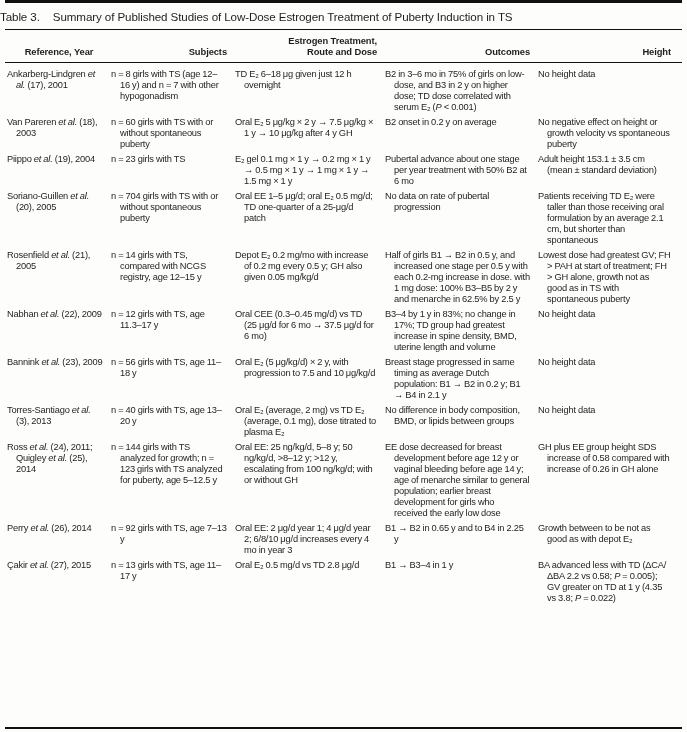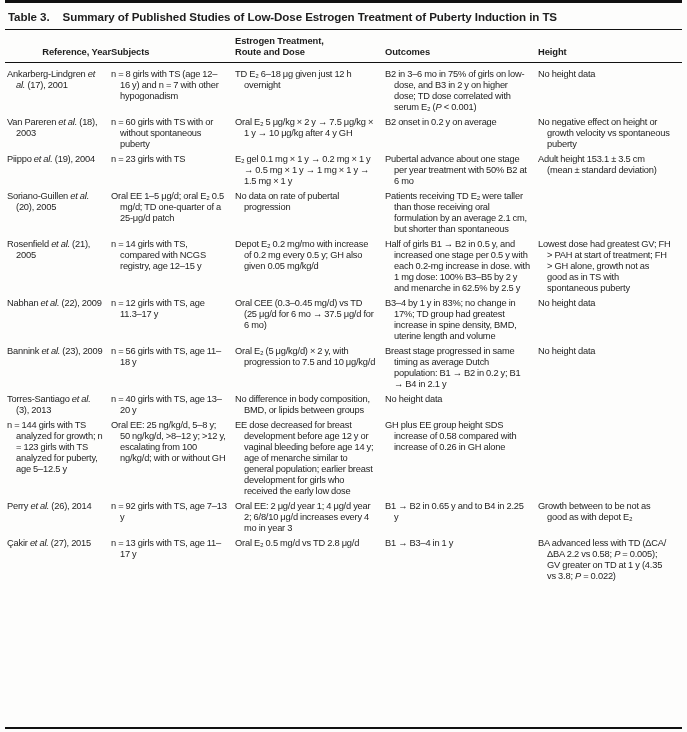--- a/index.html
+++ b/index.html
@@ -6,38 +6,38 @@
   .page{
     position:relative;width:687px;height:732px;background:#fdfdfc;
     font-family:"Liberation Sans",sans-serif;color:#1e1e1e;
     box-sizing:border-box;overflow:hidden;
   }
   .rule{margin:0 5px;background:#111;}
   .rule.thick{height:2.5px;}
   .rule.med{height:1.7px;}
   .rule.thin{height:1px;}
   .title-row{
-    padding:7px 8px 6px 8px;
-    font-size:11.6px;font-weight:bold;letter-spacing:-0.1px;
+    padding:7px 8px 6px 0;
+    font-size:11.6px;font-weight:normal;letter-spacing:-0.1px;
     white-space:nowrap;
   }
   .title-label{margin-right:13px;}
   .grid{
     display:grid;
     grid-template-columns:104px 124px 150px 153px 141px;
     padding:0 8px 0 7px;
     box-sizing:border-box;
   }
   .hdr{align-items:end;padding-top:6px;padding-bottom:5px;}
   .hdr .hcell{
     font-size:9.4px;font-weight:bold;line-height:10.5px;
-    text-align:left;white-space:pre-line;letter-spacing:-0.1px;
+    text-align:right;white-space:pre-line;letter-spacing:-0.1px;
     padding-right:8px;
   }
-  .hdr .hcell.first{text-align:right;padding-right:0;}
+  .hdr .hcell.first{text-align:center;padding-right:0;}
   .tbody{padding-top:6px;}
   .row{margin-bottom:4px;}
   .cell{
     font-size:9.3px;line-height:11px;letter-spacing:-0.2px;
     padding-left:9px;text-indent:-9px;padding-right:8px;
     word-spacing:-0.2px;
   }
   .cell i{font-style:italic;}
   .botline{position:absolute;left:5px;right:5px;bottom:3px;height:2.5px;background:#111;}
 </style>
@@ -81,20 +81,21 @@
     </div>
     <div class="grid row">
       <div class="cell">Piippo <i>et al.</i> (19), 2004</div>
       <div class="cell">n = 23 girls with TS</div>
       <div class="cell">E₂ gel 0.1 mg × 1 y → 0.2 mg × 1 y → 0.5 mg × 1 y → 1 mg × 1 y → 1.5 mg × 1 y</div>
       <div class="cell">Pubertal advance about one stage per year treatment with 50% B2 at 6 mo</div>
       <div class="cell">Adult height 153.1 ± 3.5 cm (mean ± standard deviation)</div>
     </div>
     <div class="grid row">
       <div class="cell">Soriano-Guillen <i>et al.</i> (20), 2005</div>
+      <div class="cell">n = 704 girls with TS with or without spontaneous puberty</div>
       <div class="cell">Oral EE 1–5 μg/d; oral E₂ 0.5 mg/d; TD one-quarter of a 25-μg/d patch</div>
       <div class="cell">No data on rate of pubertal progression</div>
       <div class="cell">Patients receiving TD E₂ were taller than those receiving oral formulation by an average 2.1 cm, but shorter than spontaneous</div>
     </div>
     <div class="grid row">
       <div class="cell">Rosenfield <i>et al.</i> (21), 2005</div>
       <div class="cell">n = 14 girls with TS, compared with NCGS registry, age 12–15 y</div>
       <div class="cell">Depot E₂ 0.2 mg/mo with increase of 0.2 mg every 0.5 y; GH also given 0.05 mg/kg/d</div>
       <div class="cell">Half of girls B1 → B2 in 0.5 y, and increased one stage per 0.5 y with each 0.2-mg increase in dose. with 1 mg dose: 100% B3–B5 by 2 y and menarche in 62.5% by 2.5 y</div>
       <div class="cell">Lowest dose had greatest GV; FH &gt; PAH at start of treatment; FH &gt; GH alone, growth not as good as in TS with spontaneous puberty</div>
@@ -109,24 +110,26 @@
     <div class="grid row">
       <div class="cell">Bannink <i>et al.</i> (23), 2009</div>
       <div class="cell">n = 56 girls with TS, age 11–18 y</div>
       <div class="cell">Oral E₂ (5 μg/kg/d) × 2 y, with progression to 7.5 and 10 μg/kg/d</div>
       <div class="cell">Breast stage progressed in same timing as average Dutch population: B1 → B2 in 0.2 y; B1 → B4 in 2.1 y</div>
       <div class="cell">No height data</div>
     </div>
     <div class="grid row">
       <div class="cell">Torres-Santiago <i>et al.</i> (3), 2013</div>
       <div class="cell">n = 40 girls with TS, age 13–20 y</div>
+      <div class="cell">Oral E₂ (average, 2 mg) vs TD E₂ (average, 0.1 mg), dose titrated to plasma E₂</div>
       <div class="cell">No difference in body composition, BMD, or lipids between groups</div>
       <div class="cell">No height data</div>
     </div>
     <div class="grid row">
+      <div class="cell">Ross <i>et al.</i> (24), 2011; Quigley <i>et al.</i> (25), 2014</div>
       <div class="cell">n = 144 girls with TS analyzed for growth; n = 123 girls with TS analyzed for puberty, age 5–12.5 y</div>
       <div class="cell">Oral EE: 25 ng/kg/d, 5–8 y; 50 ng/kg/d, &gt;8–12 y; &gt;12 y, escalating from 100 ng/kg/d; with or without GH</div>
       <div class="cell">EE dose decreased for breast development before age 12 y or vaginal bleeding before age 14 y; age of menarche similar to general population; earlier breast development for girls who received the early low dose</div>
       <div class="cell">GH plus EE group height SDS increase of 0.58 compared with increase of 0.26 in GH alone</div>
     </div>
     <div class="grid row">
       <div class="cell">Perry <i>et al.</i> (26), 2014</div>
       <div class="cell">n = 92 girls with TS, age 7–13 y</div>
       <div class="cell">Oral EE: 2 μg/d year 1; 4 μg/d year 2; 6/8/10 μg/d increases every 4 mo in year 3</div>
       <div class="cell">B1 → B2 in 0.65 y and to B4 in 2.25 y</div>

